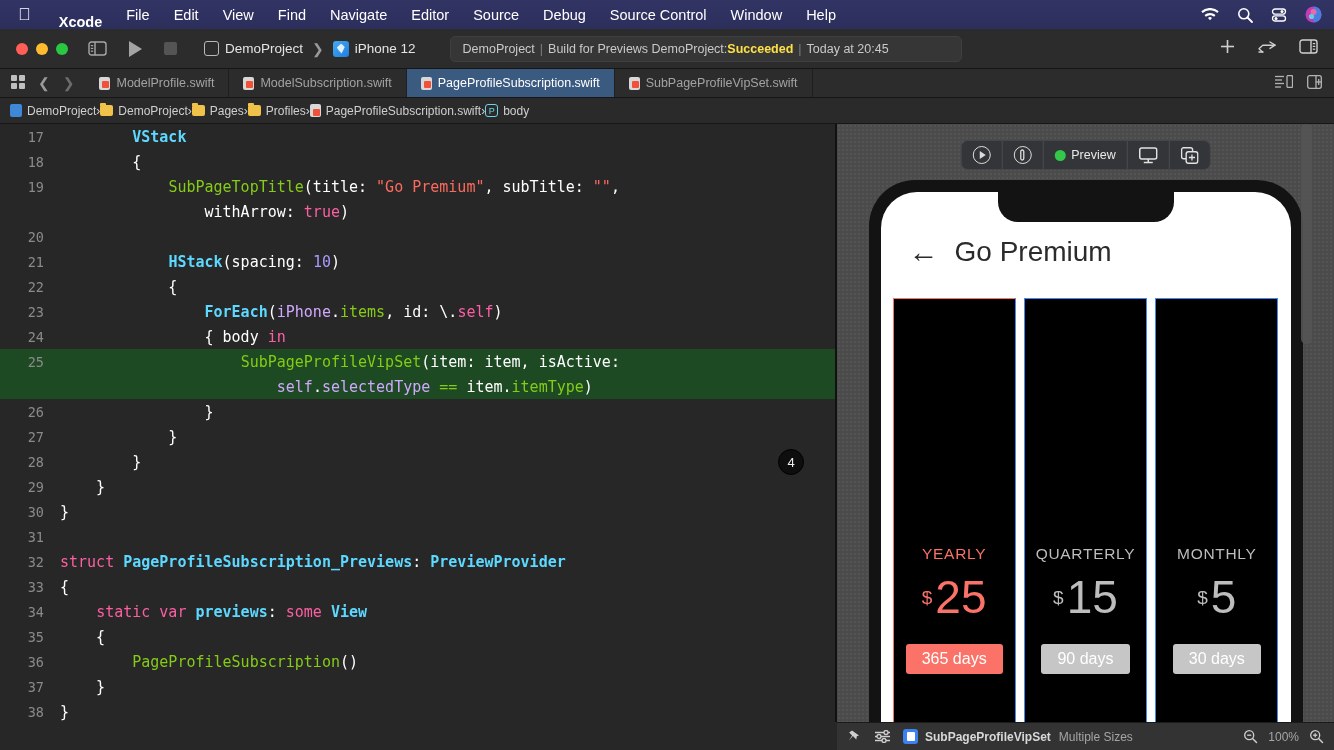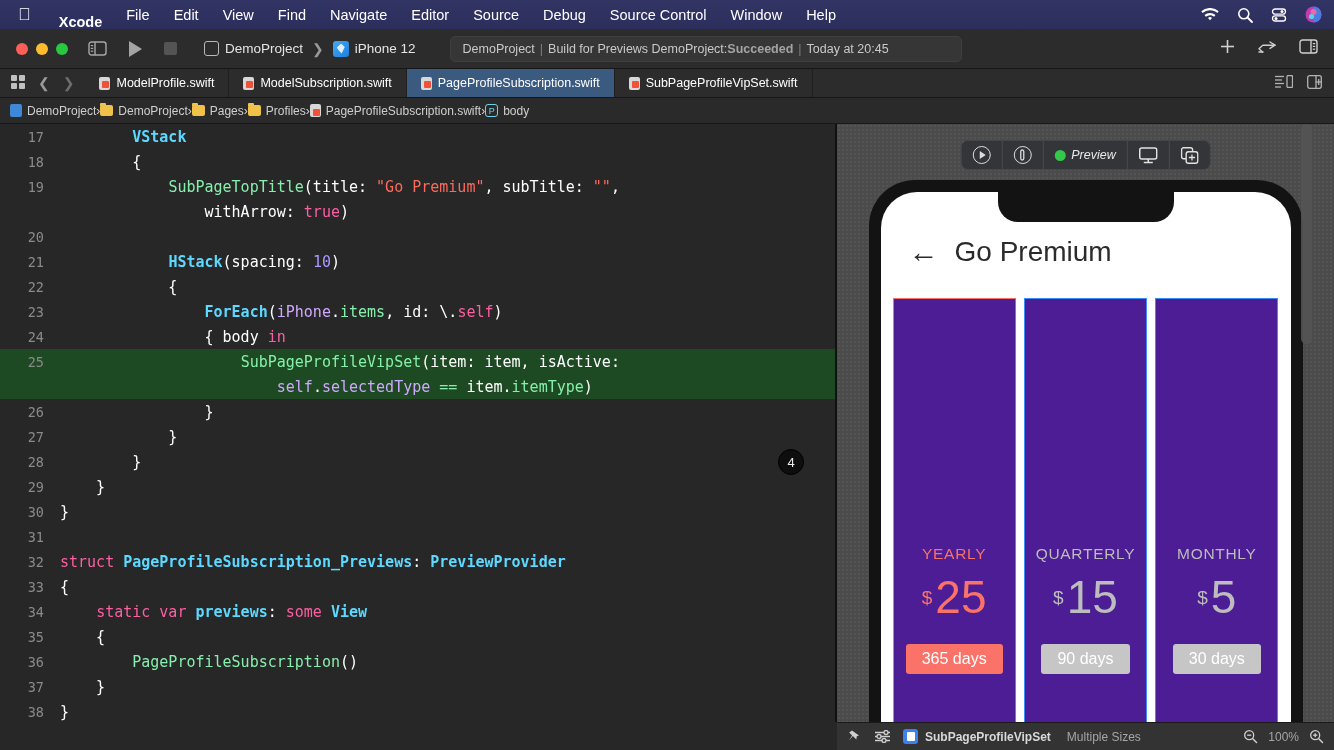--- a/index.html
+++ b/index.html
@@ -42,34 +42,34 @@
   .ic-sim { width:16px; height:16px; border-radius:3px;
     background:linear-gradient(135deg,#44a8f2,#1f7fe0); position:relative; }
   .ic-sim:after{content:""; position:absolute; left:4px; top:3px; width:8px; height:10px;
     background:#fff; clip-path:polygon(0 40%,55% 0,100% 35%,60% 100%,25% 70%); opacity:.85;}
   .status {
     flex:1; margin:0 18px 0 34px; height:26px; max-width:512px;
     background:#363636; border:1px solid #3f3f3f; border-radius:5px;
     display:flex; align-items:center; padding:0 12px; font-size:12.5px; color:#c9c9c9;
     overflow:hidden; white-space:nowrap;
   }
-  .status b { color:#a3a3a3; font-weight:bold; }
+  .status b { color:#fde047; font-weight:bold; }
   .status .sep { color:#7e7e7e; margin:0 5px; }
   .tb-right { margin-left:auto; display:flex; align-items:center; gap:22px; padding-right:4px; }
 
   
   .tabbar {
     position:absolute; top:69px; left:0; width:1334px; height:29px;
     background:#2c2c2c; border-bottom:1px solid #161616; display:flex; align-items:stretch;
     font-size:12.5px;
   }
   .tabbar .lead { display:flex; align-items:center; gap:13px; padding:0 11px; color:#b6b6b6; }
   .tab {
     display:flex; align-items:center; gap:6px; padding:0 14px;
-    border-right:1px solid #1f1f1f; color:#ffffff; white-space:nowrap;
+    border-right:1px solid #1f1f1f; color:#a3a3a3; white-space:nowrap;
   }
   .tab.active { background:#3b5a80; color:#fff; }
   .tabbar .trail { margin-left:auto; display:flex; align-items:center; gap:14px; padding:0 12px; color:#b0b0b0; }
   .swift-ic { width:11px; height:13px; background:#d8d8d8; border-radius:2px; position:relative; flex:none; }
   .swift-ic:after{content:""; position:absolute; right:1px; bottom:1.5px; width:7px; height:7px;
     background:#f05138; border-radius:1px;}
 
   
   .crumbbar {
     position:absolute; top:98px; left:0; width:1334px; height:26px;
@@ -90,21 +90,21 @@
     background:#272727; overflow:hidden;
   }
   .code { position:relative; font-family:"DejaVu Sans Mono", monospace; font-size:15px; }
   .ln-row { height:25px; display:flex; align-items:center; position:relative; white-space:pre; }
   .ln-row.hl { background:#1d4a22; }
   .ln {
     width:56px; min-width:56px; text-align:right; padding-right:12px;
     color:#8a8a8a; font-size:13.5px; font-family:"DejaVu Sans Mono", monospace;
   }
   .src { padding-left:4px; }
-  .kw{color:#fc5fa3;} .typ{color:#5dd8ff;font-weight:bold;} .fn{color:#86efac;} .str{color:#fc6a5d;}
+  .kw{color:#fc5fa3;} .typ{color:#5dd8ff;font-weight:bold;} .fn{color:#84cc16;} .str{color:#fc6a5d;}
   .num{color:#a899ff;} .plain{color:#ffffff;} .prop{color:#d0a8ff;}
   .badge4 {
     position:absolute; left:778px; top:325px; width:26px; height:26px; border-radius:50%;
     background:#0e0e0e; color:#efefef; font-size:13px; font-family:"Liberation Sans",sans-serif;
     display:flex; align-items:center; justify-content:center; z-index:5; border:1px solid #000;
   }
   .vscroll {
     position:absolute; right:22px; top:124px; width:11px; height:220px;
     background:#545454; border-radius:6px; z-index:6; opacity:.9;
   }
@@ -117,21 +117,21 @@
     background-image:radial-gradient(#545454 1px, transparent 1px);
     background-size:4px 4px;
     overflow:hidden;
   }
   .pv-toolbar {
     position:absolute; top:16px; left:50%; transform:translateX(-50%);
     height:30px; background:#333538; border:1px solid #44474a; border-radius:7px;
     display:flex; align-items:center; color:#e9e9e9; font-size:12.5px;
   }
   .pv-toolbar .seg { padding:0 11px; height:100%; display:flex; align-items:center; gap:6px;
-    border-right:1px solid #4a4d50;font-style:italic; }
+    border-right:1px solid #4a4d50; }
   .pv-toolbar .seg:last-child { border-right:none; }
   .greendot { width:11px; height:11px; border-radius:50%; background:#34c84a; }
   .circ-icon { width:18px; height:18px; border:1.6px solid #dcdcdc; border-radius:50%;
     display:flex; align-items:center; justify-content:center; }
   .tri { width:0;height:0;border-left:6px solid #dcdcdc;border-top:4px solid transparent;
     border-bottom:4px solid transparent; margin-left:2px;}
 
   
   .device {
     position:absolute; top:56px; left:50%; transform:translateX(-50%);
@@ -145,21 +145,21 @@
   .notch {
     position:absolute; top:0; left:50%; transform:translateX(-50%);
     width:176px; height:30px; background:#131313; border-radius:0 0 20px 20px; z-index:4;
   }
   .pv-header { position:absolute; top:44px; left:0; width:100%; display:flex;
     align-items:center; gap:16px; padding-left:28px; }
   .pv-back { font-size:30px; color:#2b2b2b; line-height:1; font-weight:300; }
   .pv-title { font-size:28px; color:#2b2b2b; }
   .cards { position:absolute; top:106px; left:12px; right:12px; display:flex; gap:8px; }
   .card {
-    flex:1; height:434px; background:#4c1d95; border:1.4px solid #3b8cf5;
+    flex:1; height:434px; background:#000000; border:1.4px solid #3b8cf5;
     display:flex; flex-direction:column; align-items:center;
     padding-top:246px; position:relative;
   }
   .card.first { border-color:#fa7268; border-right-color:#3b8cf5; }
   .card .plan { font-size:15.5px; letter-spacing:.7px; color:#bdbdbd; }
   .card.first .plan { color:#fa7268; }
   .card .price { display:flex; align-items:flex-end; margin-top:14px; color:#bdbdbd; }
   .card.first .price { color:#fa7268; }
   .card .cur { font-size:19px; margin-bottom:9px; margin-right:3px; }
   .card .amt { font-size:46px; line-height:.9; }
@@ -500,21 +500,21 @@
           <line x1="0" y1="10.5" x2="15" y2="10.5" stroke="#cfcfcf" stroke-width="1.5"></line>
           <circle cx="11" cy="2.5" r="2" fill="#333" stroke="#cfcfcf" stroke-width="1.3"></circle>
           <circle cx="4" cy="6.5" r="2" fill="#333" stroke="#cfcfcf" stroke-width="1.3"></circle>
           <circle cx="9" cy="10.5" r="2" fill="#333" stroke="#cfcfcf" stroke-width="1.3"></circle>
         </svg>
     </span>
     <span class="bb-badge">
         <i></i>
       </span>
     <span style="margin-left:7px;font-weight:bold;">SubPageProfileVipSet</span>
-    <span class="muted" style="margin-left:16px;">Multiple Sizes</span>
+    <span class="muted" style="margin-left:8px;">Multiple Sizes</span>
     <span class="gap"></span>
     <span style="display:flex;align-items:center;">
       <svg width="15" height="15" viewBox="0 0 16 16">
           <circle cx="6.6" cy="6.6" r="4.8" fill="none" stroke="#cfcfcf" stroke-width="1.4"></circle>
           <line x1="4.4" y1="6.6" x2="8.8" y2="6.6" stroke="#cfcfcf" stroke-width="1.4"></line>
           <line x1="10.2" y1="10.2" x2="14.4" y2="14.4" stroke="#cfcfcf" stroke-width="1.6" stroke-linecap="round"></line>
         </svg>
     </span>
     <span class="muted" style="margin:0 10px;">100%</span>
     <span style="display:flex;align-items:center;">

